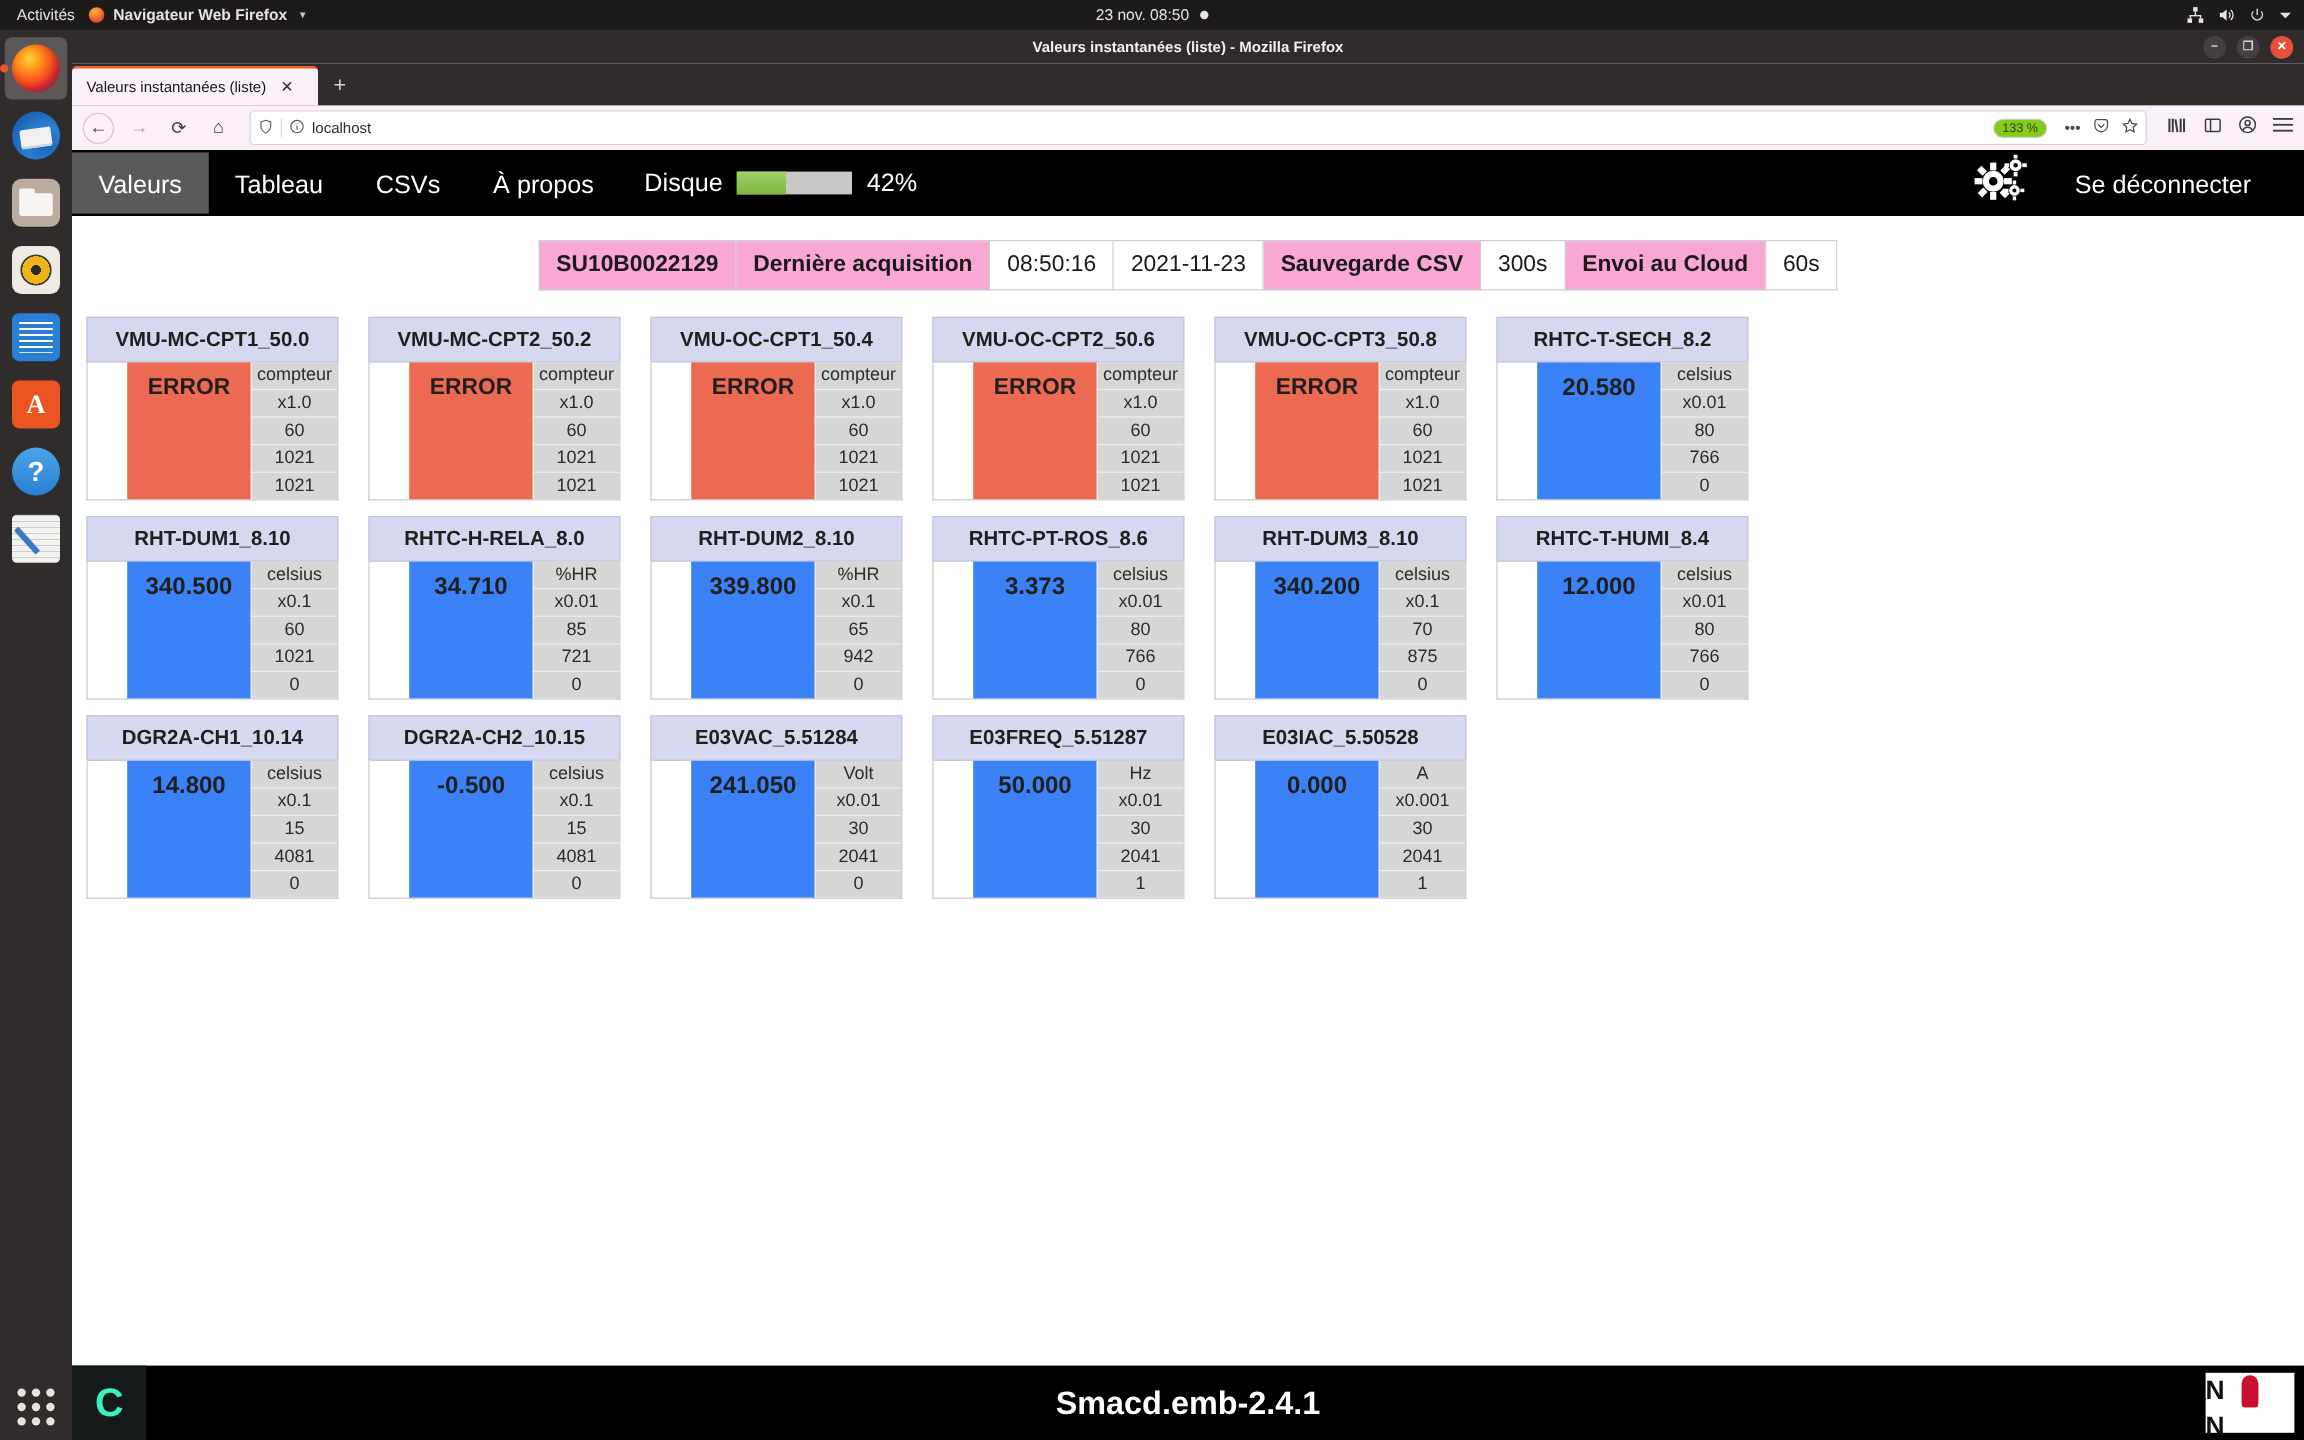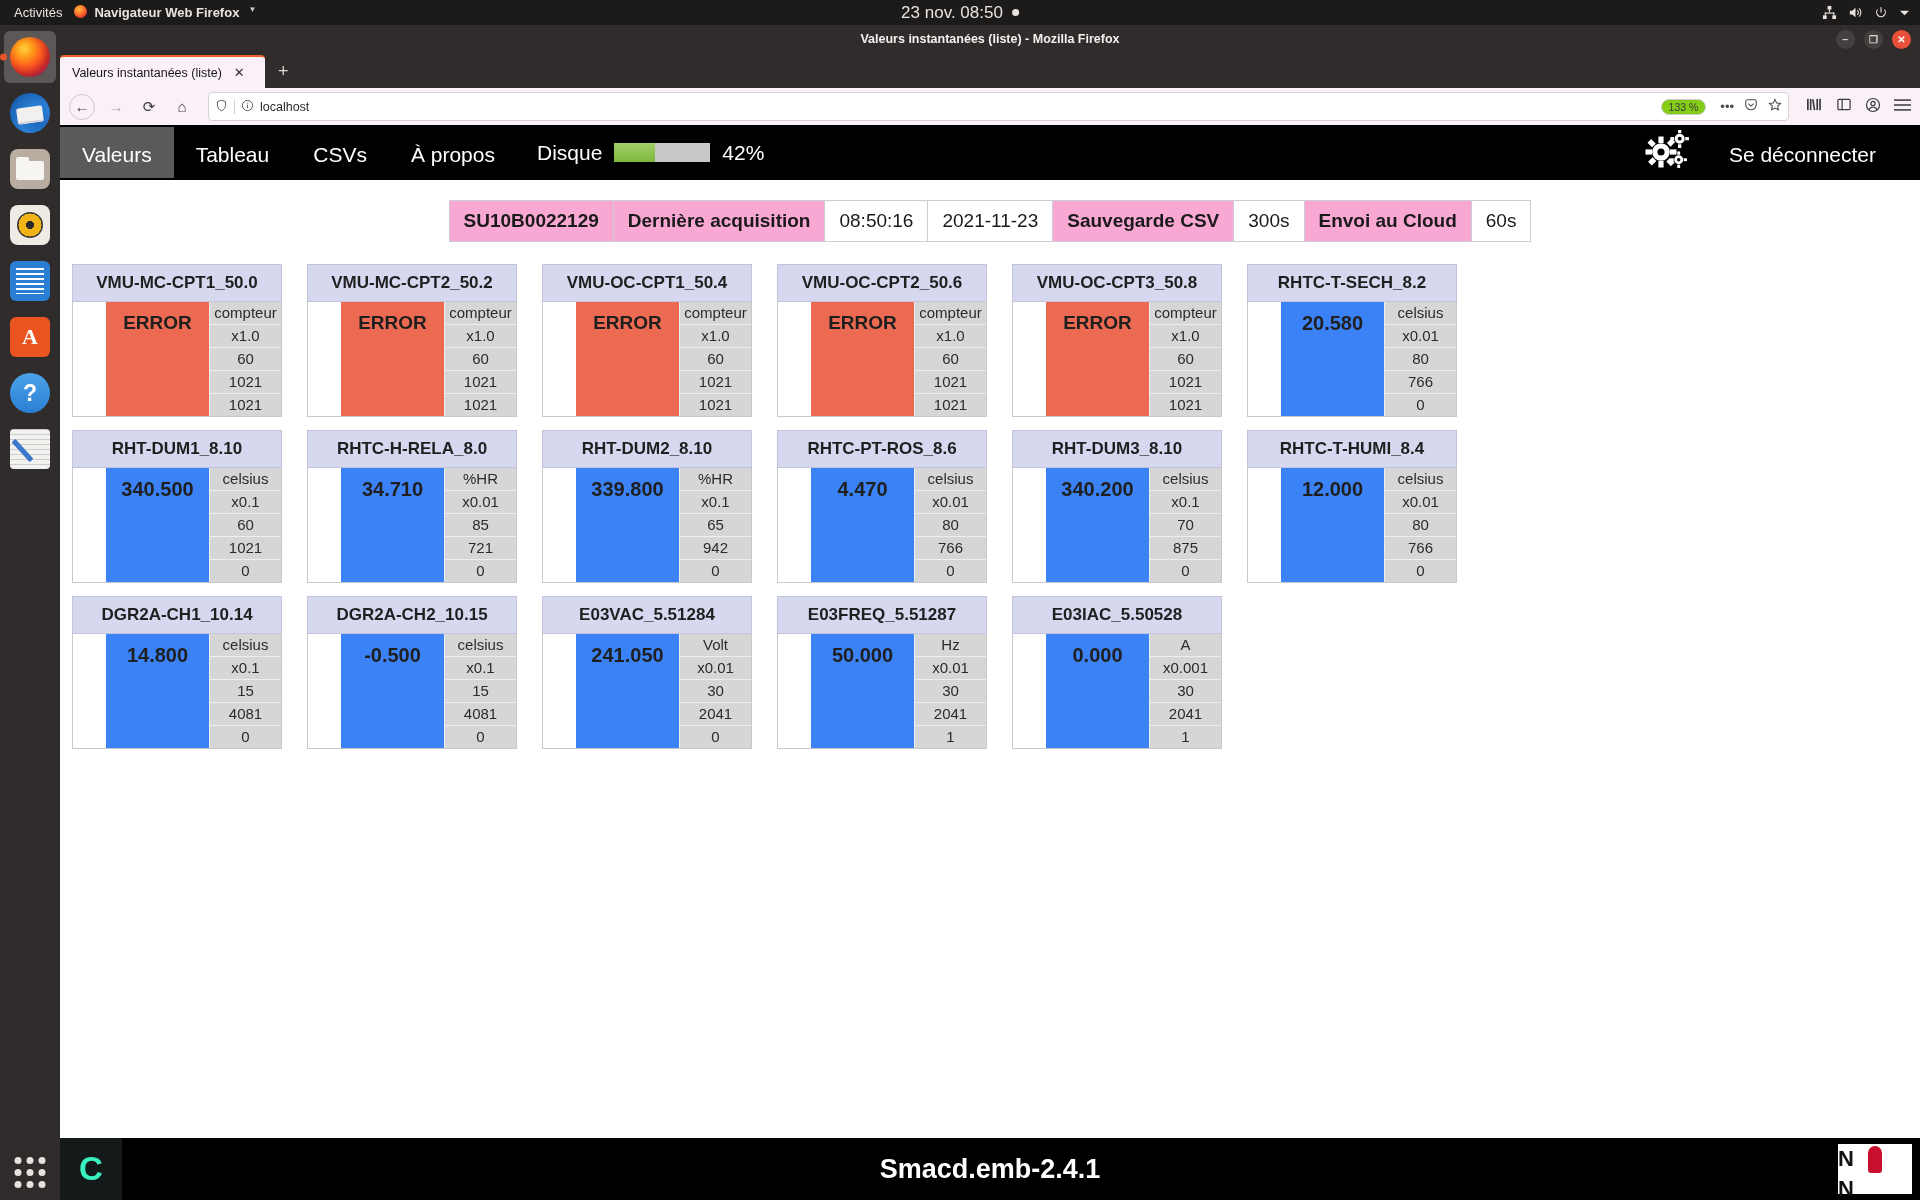--- a/index.html
+++ b/index.html
@@ -12,30 +12,30 @@
 
   
   .gnome-panel {
     position: absolute; top: 0; left: 0;
     width: 1920px; height: 25px;
     background: #1d1b1a;
     display: flex; align-items: center;
     color: #e6e3e1; font-size: 13px;
   }
   .gp-activities { padding: 0 12px 0 14px; font-size: 13px; }
-  .gp-app { display: flex; gap: 7px; font-weight: bold; font-size: 13px; }
+  .gp-app { display: flex; align-items: center; gap: 7px; font-weight: bold; font-size: 13px; }
   .gp-ff-dot {
     width: 13px; height: 13px; border-radius: 50%;
     background: radial-gradient(circle at 38% 32%, #ffb63c 0%, #ff7b2e 38%, #e8442c 70%, #a5317f 100%);
     display: inline-block;
   }
   .gp-caret { font-size: 8px; opacity: .85; margin-left: 2px; }
   .gp-clock {
     position: absolute; left: 50%; top: 0; transform: translateX(-50%);
-    height: 25px; display: flex; align-items: center; gap: 9px; font-size: 17px;
+    height: 25px; display: flex; align-items: center; gap: 9px; font-size: 13px;
   }
   .gp-rec-dot { width: 7px; height: 7px; border-radius: 50%; background: #e6e3e1; }
   .gp-right {
     position: absolute; right: 10px; top: 0; height: 25px;
     display: flex; align-items: center; gap: 11px;
   }
   .gp-right svg { display: block; }
 
   
   .dock {
@@ -616,21 +616,21 @@
                 <div>x0.1</div>
                 <div>65</div>
                 <div>942</div>
                 <div>0</div>
               </div>
             </div>
           </div>
           <div class="card">
             <div class="card-head">RHTC-PT-ROS_8.6</div>
             <div class="card-body" style="min-height: 110px;">
-              <div class="card-val">4.470</div>
+              <div class="card-val">3.373</div>
               <div class="card-meta">
                 <div>celsius</div>
                 <div>x0.01</div>
                 <div>80</div>
                 <div>766</div>
                 <div>0</div>
               </div>
             </div>
           </div>
           <div class="card">

